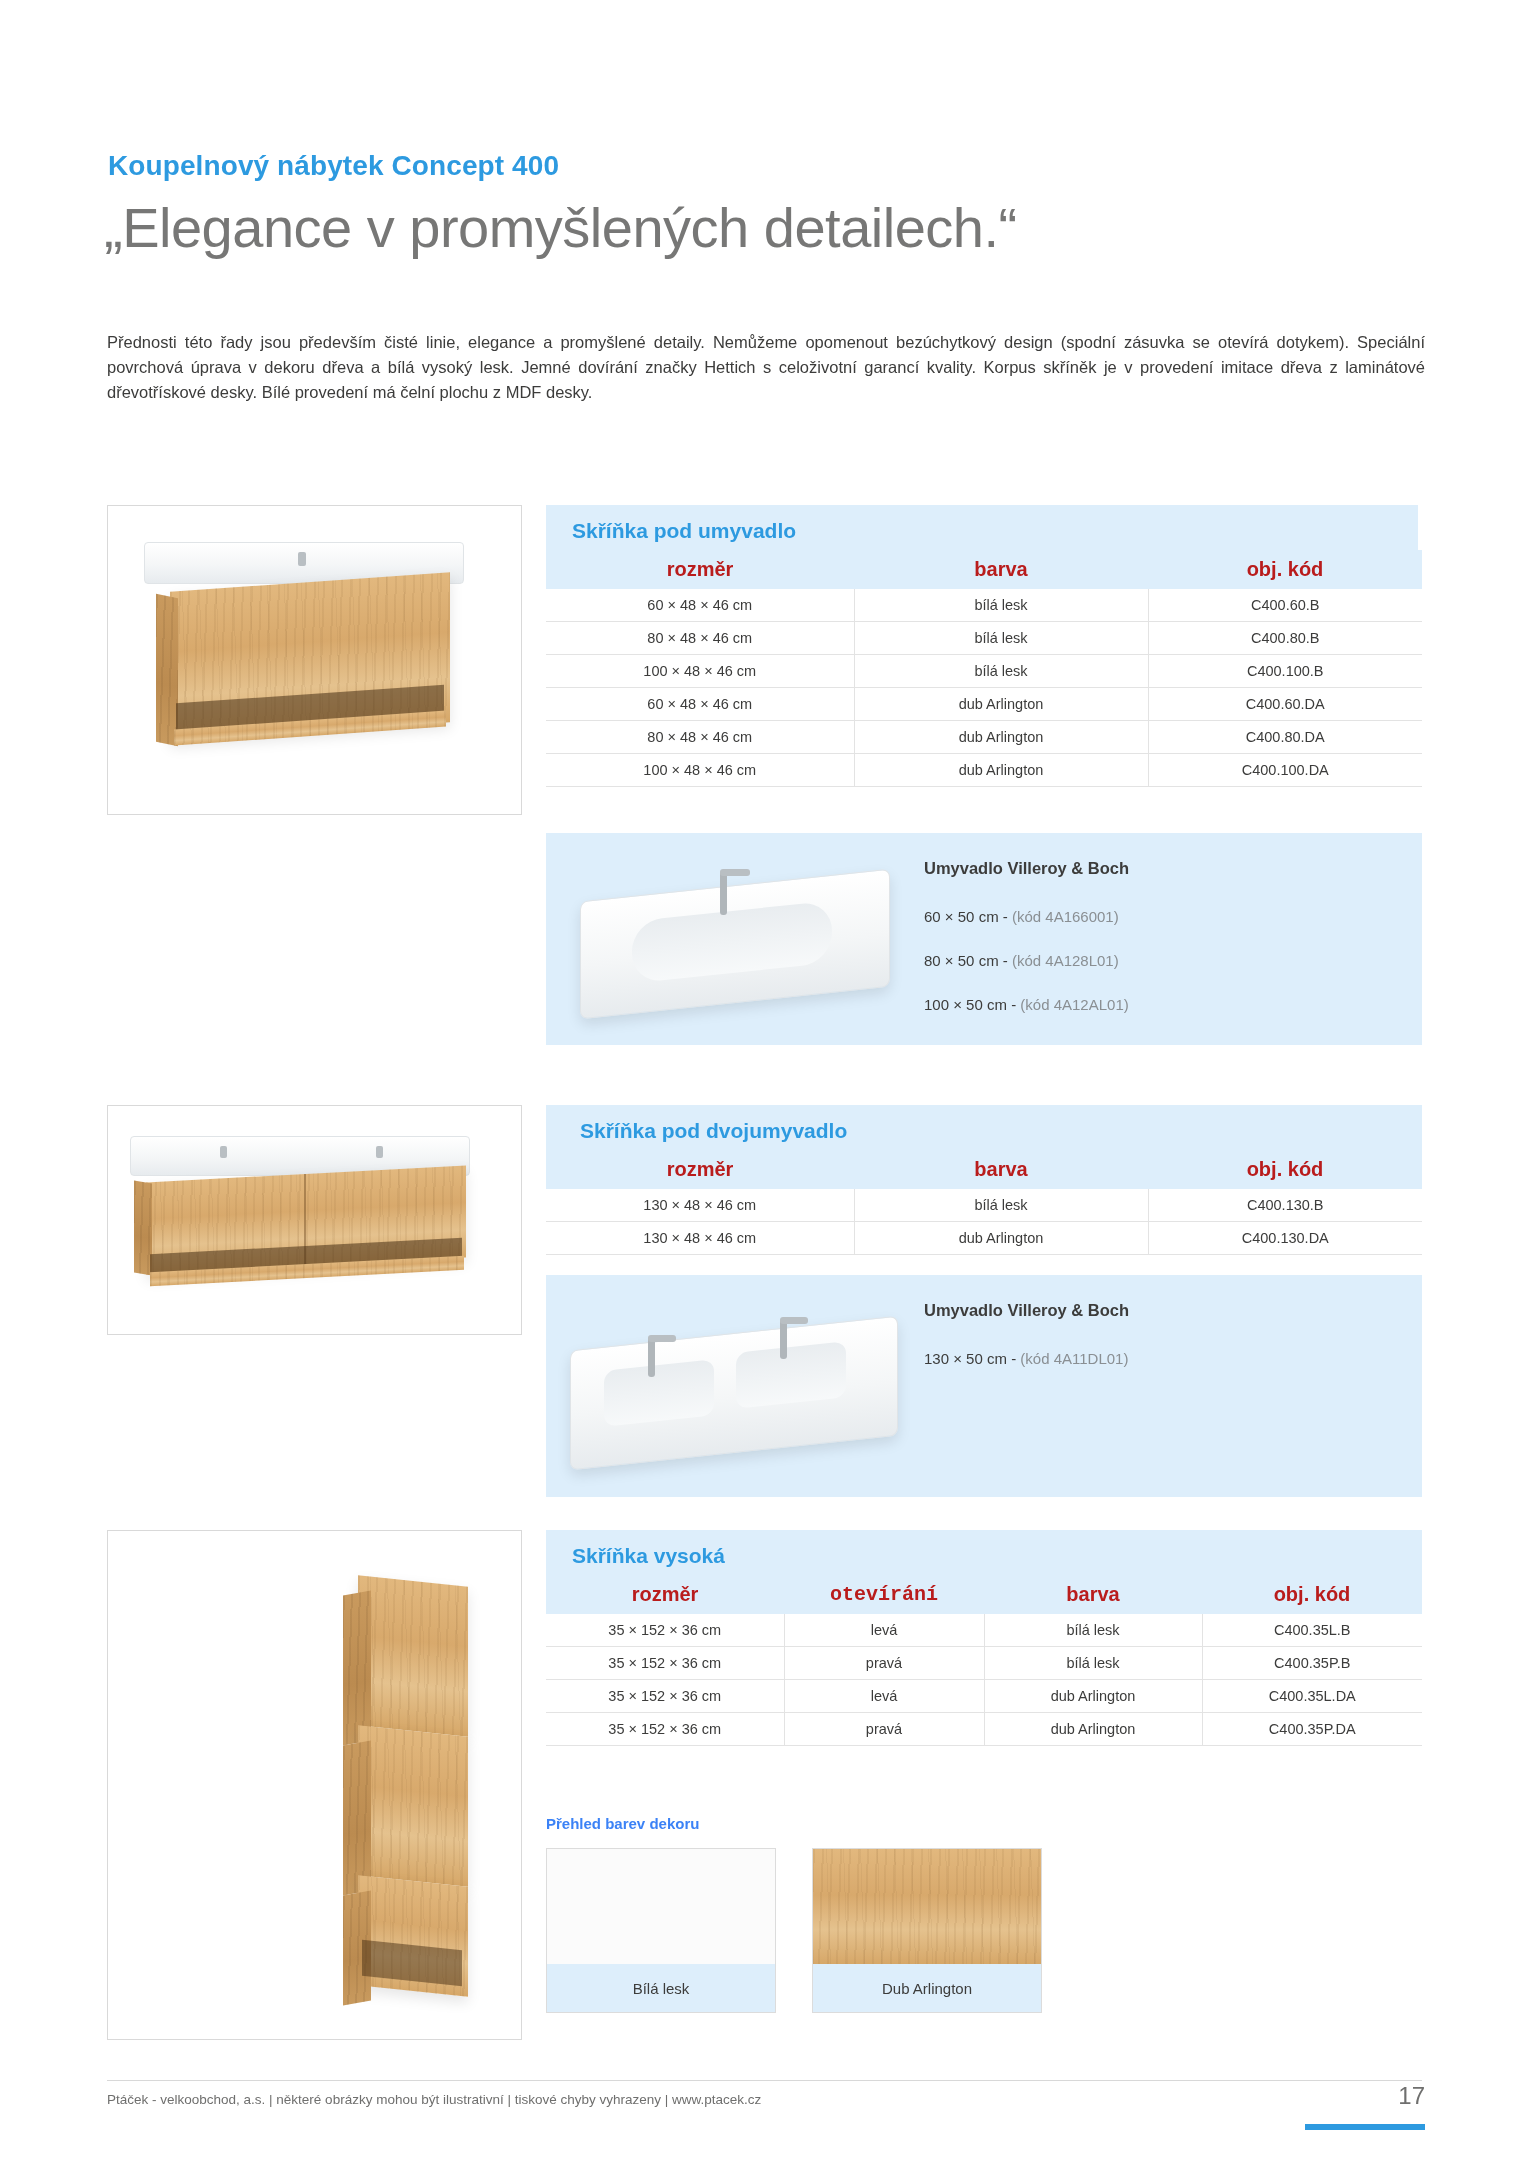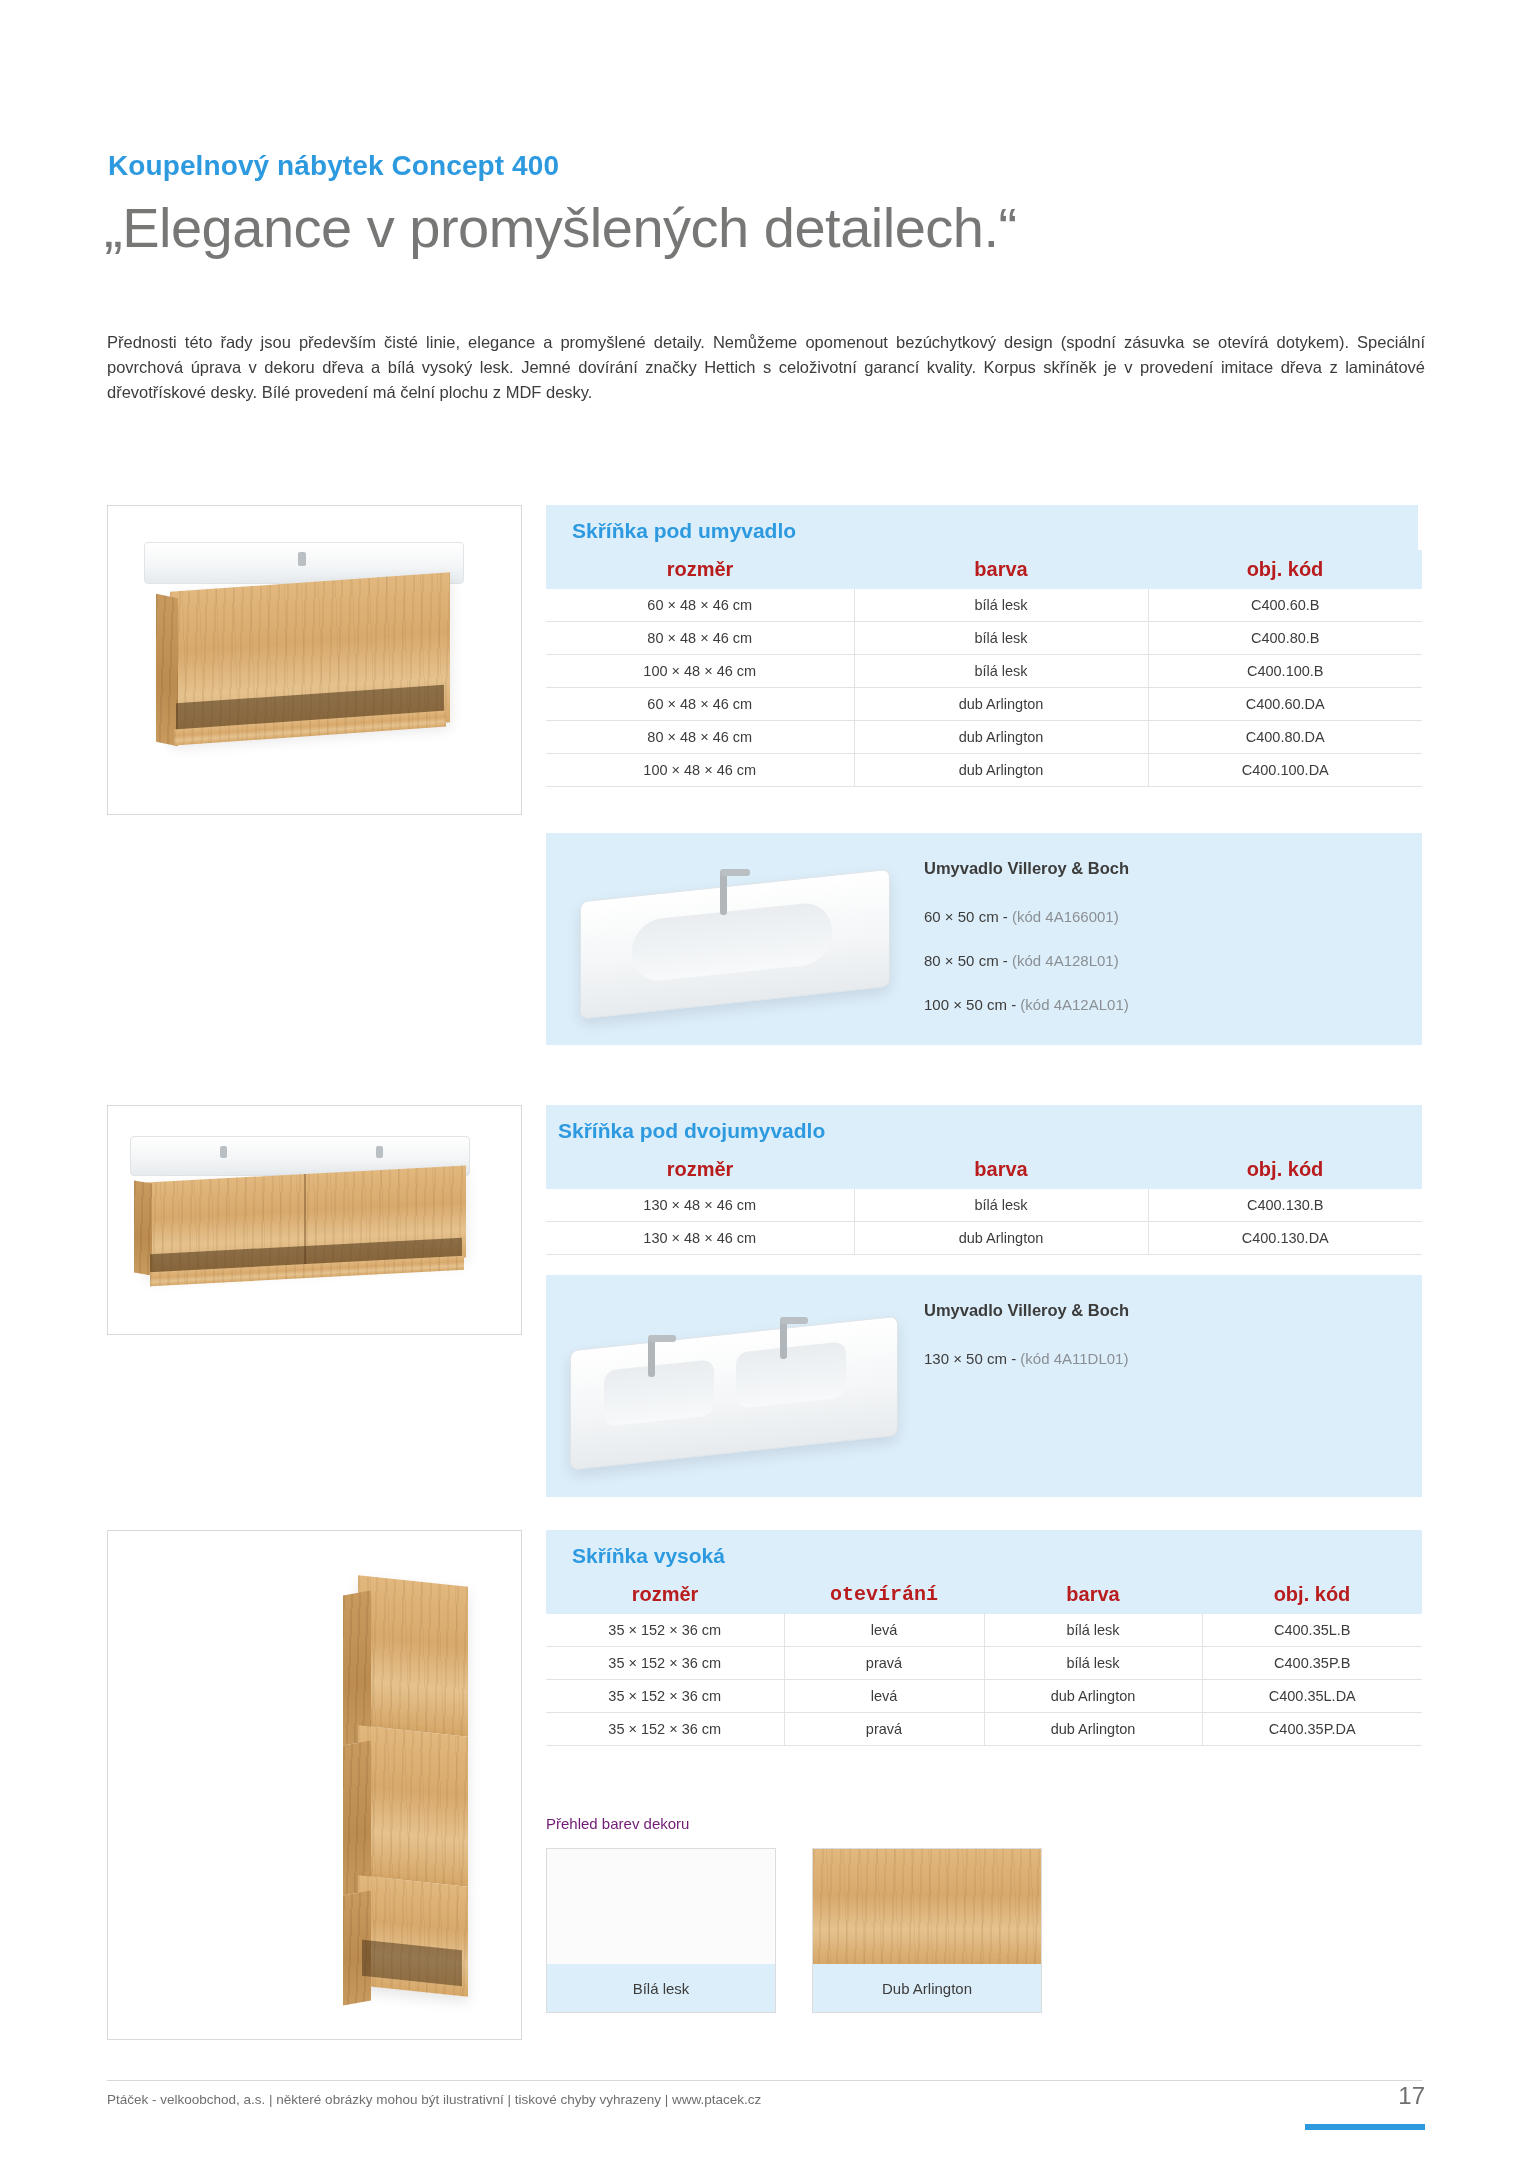--- a/index.html
+++ b/index.html
@@ -49,21 +49,21 @@
   .tbl td.sep { border-right:1px solid #e3e3e3; }
   .tbl tr:last-child td { border-bottom:1px solid #e3e3e3; }
   .code { color:#55585a; }
 
   .sink-panel { position:absolute; background:#ddeefb; }
   .sink-title { font-weight:bold; font-size:16.5px; color:#3c3c3b; }
   .sink-line { font-size:15px; color:#3c3c3b; margin-top:27px; }
   .sink-line .muted { color:#8a8f93; }
 
   .swatch-label {
-    position:absolute; font-size:15px; font-weight:normal; color:#701a75;
+    position:absolute; font-size:15px; font-weight:bold; color:#3b82f6;
   }
   .swatch {
     position:absolute; border:1px solid #dcdcdc; background:#fff;
   }
   .swatch .cap {
     position:absolute; left:0; bottom:0; width:100%; height:48px;
     background:#ddeefb; font-size:15px; color:#3c3c3b;
     display:flex; align-items:center; justify-content:center;
   }
   .swatch .fill { position:absolute; left:0; top:0; width:100%; height:calc(100% - 48px); }
@@ -186,21 +186,21 @@
     <div class="basin" style="position:absolute; left:22px; top:30px; width:340px; height:40px; border-radius:4px;"></div>
     <div style="position:absolute; left:112px; top:40px; width:7px; height:12px; background:#b9bfc3; border-radius:2px;"></div>
     <div style="position:absolute; left:268px; top:40px; width:7px; height:12px; background:#b9bfc3; border-radius:2px;"></div>
     <div class="wood shadow-soft" style="position:absolute; left:38px; top:68px; width:320px; height:92px; transform: skewY(-3deg);"></div>
     <div style="position:absolute; left:196px; top:68px; width:2px; height:92px; background:rgba(110,75,35,0.45); transform: skewY(-3deg);"></div>
     <div class="wood-dark" style="position:absolute; left:26px; top:76px; width:18px; height:92px; transform: skewY(10deg);"></div>
     <div style="position:absolute; left:42px; top:140px; width:312px; height:22px; background:rgba(70,45,20,0.55); transform: skewY(-3deg);"></div>
     <div class="wood" style="position:absolute; left:42px; top:158px; width:314px; height:14px; transform: skewY(-3deg);"></div>
   </div>
 
-  <div class="blue-head" style="position:absolute; left:546px; top:1105px; width:876px; height:52px; display:flex; align-items:center; padding-left:12px;">
+  <div class="blue-head" style="position:absolute; left:546px; top:1105px; width:876px; height:52px; display:flex; align-items:center; padding-left:34px;">
     <span>Skříňka pod dvojumyvadlo</span>
   </div>
 
   <table class="tbl" style="left:546px; top:1150px; width:876px;">
     <thead>
       <tr>
         <th style="width:308px;">rozměr</th>
         <th style="width:294px;">barva</th>
         <th style="width:274px;">obj. kód</th>
       </tr>

